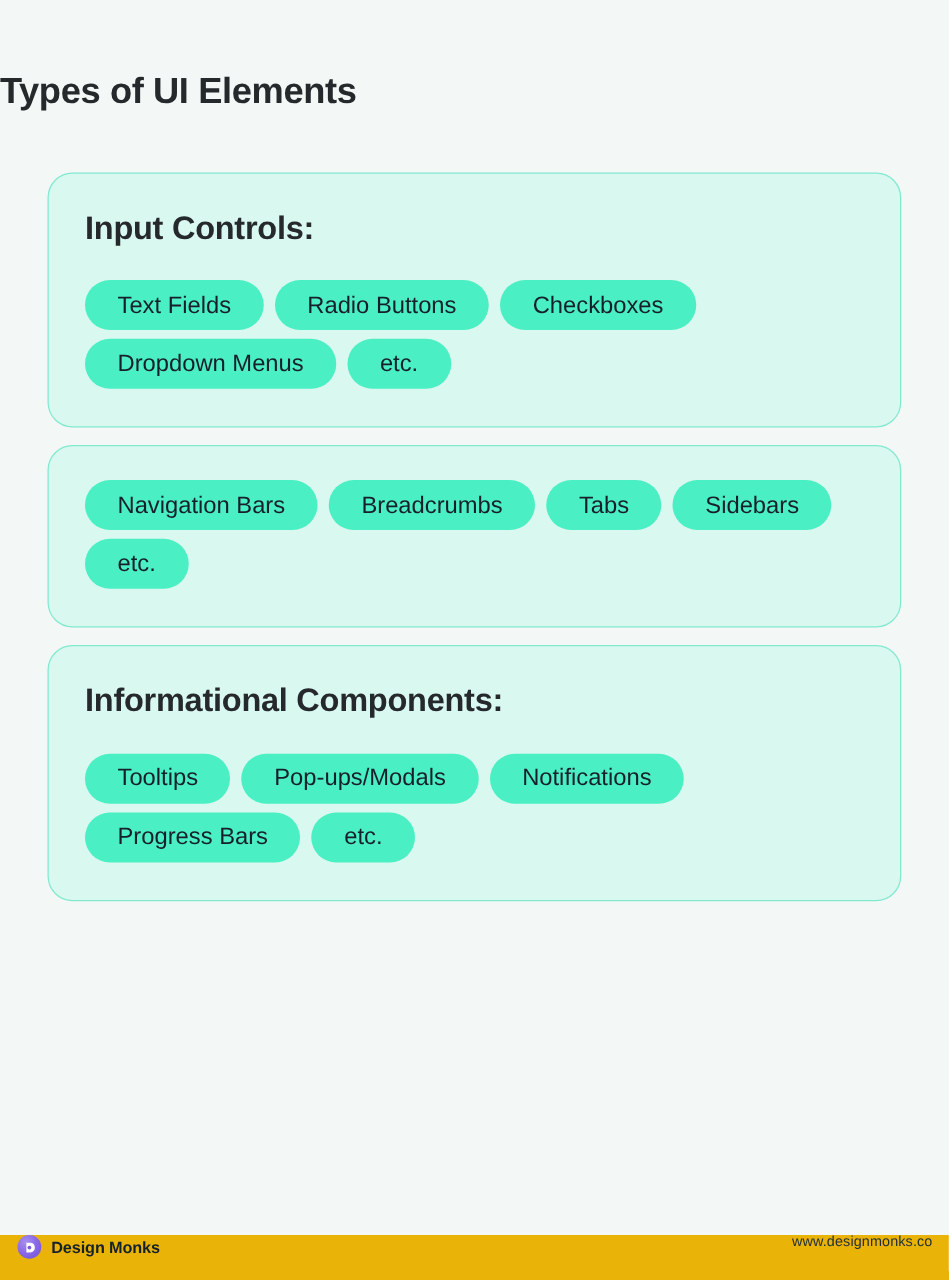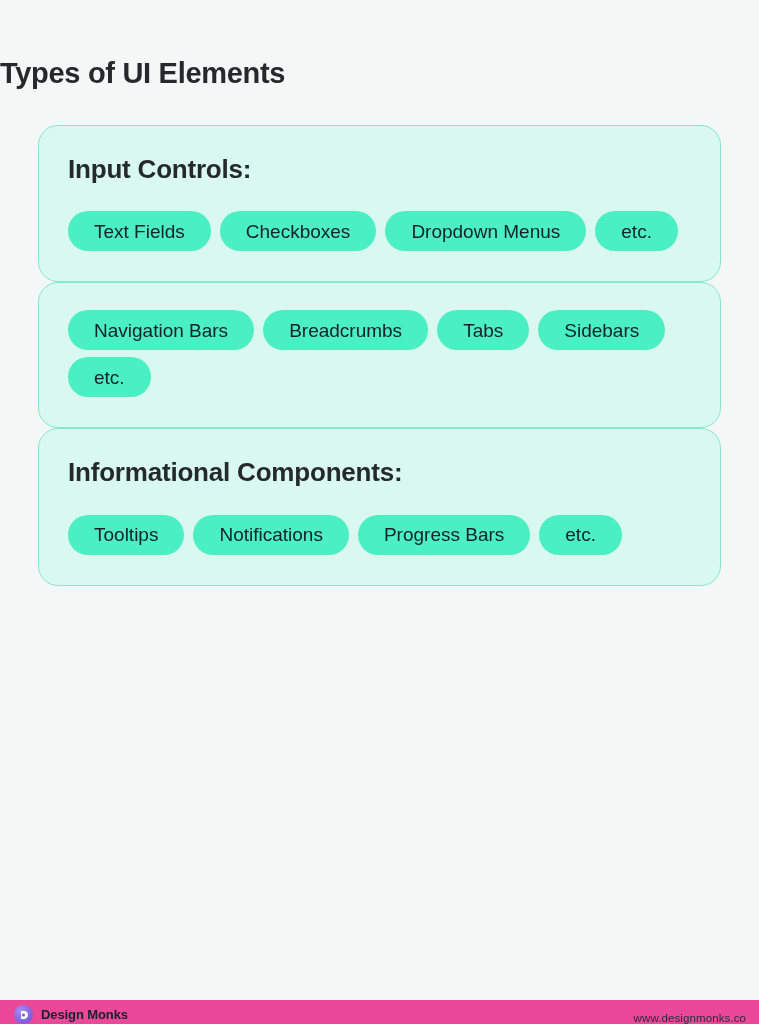--- a/index.html
+++ b/index.html
@@ -29,23 +29,24 @@
     font-weight: bold;
     color: #25292b;
     letter-spacing: -0.3px;
     margin: 0;
     padding-top: 56px;
     line-height: 1.2;
   }
 
   .cards {
     padding: 0 38px;
-    margin-top: 34px;
+    margin-top: 47px;
     display: flex;
     flex-direction: column;
+    gap: 14px;
   }
 
   .card {
     background: #d9f8ef;
     border: 1px solid #82e9cf;
     border-radius: 20px;
     padding: 27px 29px 30px 29px;
     box-sizing: border-box;
   }
 
@@ -77,24 +78,24 @@
     line-height: 1;
     white-space: nowrap;
     box-sizing: border-box;
   }
 
   .footer {
     position: absolute;
     left: 0;
     right: 0;
     bottom: 0;
-    height: 24px;
-    background: #ec4899;
+    height: 36px;
+    background: #eab308;
     display: flex;
-    align-items: flex-end;
+    align-items: flex-start;
     justify-content: space-between;
     padding: 0 13px 0 14px;
     box-sizing: border-box;
   }
 
   .brand {
     display: flex;
     align-items: center;
     gap: 8px;
   }
@@ -131,40 +132,42 @@
 <div class="page">
 
   <h1 class="page-title">Types of UI Elements</h1>
 
   <div class="cards">
 
     <section class="card">
       <h2 class="card-title">Input Controls:</h2>
       <div class="pill-group">
         <span class="pill">Text Fields</span>
+        <span class="pill">Radio Buttons</span>
         <span class="pill">Checkboxes</span>
         <span class="pill">Dropdown Menus</span>
         <span class="pill">etc.</span>
       </div>
     </section>
 
     <section class="card">
       <div class="pill-group">
         <span class="pill">Navigation Bars</span>
         <span class="pill">Breadcrumbs</span>
         <span class="pill">Tabs</span>
         <span class="pill">Sidebars</span>
         <span class="pill">etc.</span>
       </div>
     </section>
 
     <section class="card">
       <h2 class="card-title">Informational Components:</h2>
       <div class="pill-group">
         <span class="pill">Tooltips</span>
+        <span class="pill">Pop-ups/Modals</span>
         <span class="pill">Notifications</span>
         <span class="pill">Progress Bars</span>
         <span class="pill">etc.</span>
       </div>
     </section>
 
   </div>
 
   <footer class="footer">
     <div class="brand">

